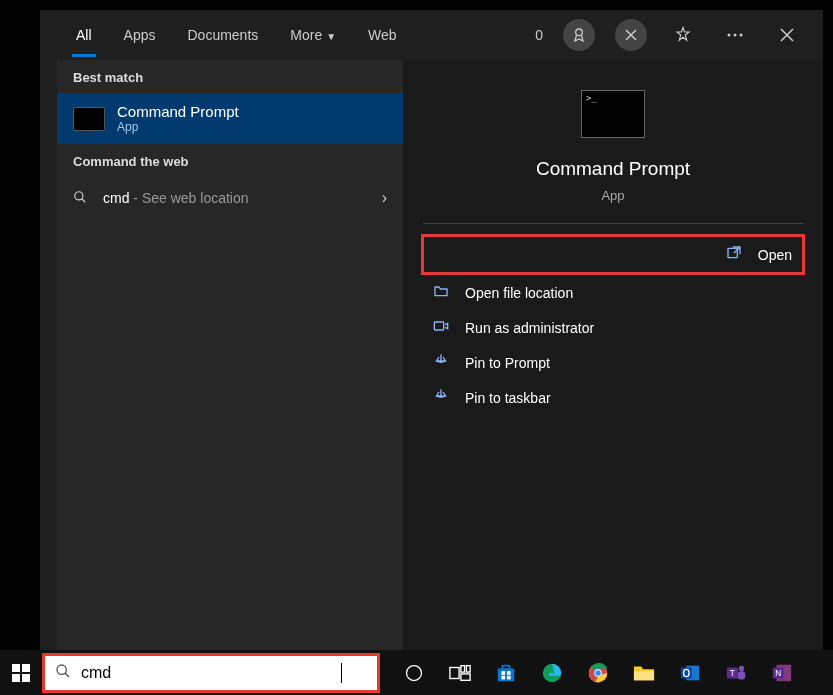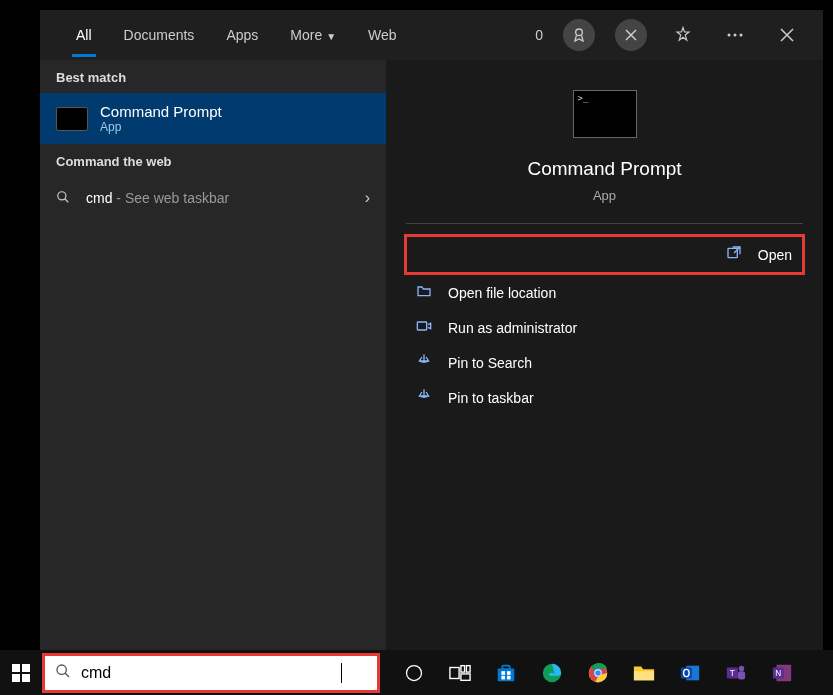--- a/index.html
+++ b/index.html
@@ -56,20 +56,21 @@
     .header-icon-btn {
       width: 32px; height: 32px;
       display: flex; align-items: center; justify-content: center;
       color: #ccc; cursor: pointer; border-radius: 50%;
     }
     .header-icon-btn.circle-bg { background: #444; }
     .content-split {
       flex: 1;
       display: flex;
       overflow: hidden;
+      padding-left: 17px;
     }
     .left-panel {
       width: 346px;
       background: #272727;
       display: flex;
       flex-direction: column;
     }
     .section-header {
       font-size: 13px;
       font-weight: 600;
@@ -201,22 +202,22 @@
       font-size: 18px;
     }
   </style>
 </head>
 <body>
 
 <div class="search-window">
   <div class="tabs-row">
     <div class="tabs-left">
       <div class="tab active">All</div>
+      <div class="tab">Apps</div>
       <div class="tab">Documents</div>
-      <div class="tab">Apps</div>
       <div class="tab">
         <span>More</span><span class="more-chevron">▼</span>
       </div>
       <div class="tab">Web</div>
     </div>
     <div class="tabs-right">
       <span class="rewards-count">0</span>
       <div class="header-icon-btn circle-bg">
         <svg width="16" height="16" viewBox="0 0 24 24" fill="none" stroke="#ccc" stroke-width="2">
             <circle cx="12" cy="8" r="5"></circle>
@@ -260,21 +261,21 @@
       </div>
       <div class="section-header">Command the web</div>
       <div class="web-item">
         <span class="search-glyph">
           <svg width="14" height="14" viewBox="0 0 24 24" fill="none" stroke="#ccc" stroke-width="2">
               <circle cx="10" cy="10" r="7"></circle>
               <path d="M21 21l-6-6"></path>
             </svg>
         </span>
         <span class="web-text">
-          <span>cmd</span><span class="muted"> - See web taskbar</span>
+          <span>cmd</span><span class="muted"> - See web location</span>
         </span>
         <span class="web-chevron">›</span>
       </div>
     </div>
 
     <div class="right-panel">
       <div class="detail-center">
         <div class="detail-icon"></div>
         <div class="detail-title">Command Prompt</div>
         <div class="detail-sub">App</div>
@@ -306,21 +307,21 @@
               </svg>
           </span>
           <span>Run as administrator</span>
         </div>
         <div class="action-item">
           <span class="action-icon">
             <svg width="16" height="16" viewBox="0 0 24 24" fill="none" stroke="#8ab4f8" stroke-width="2">
                 <path d="M12 2v10M5 12h14M9 6l-4 6 7 2 7-2-4-6"></path>
               </svg>
           </span>
-          <span>Pin to Search</span>
+          <span>Pin to Prompt</span>
         </div>
         <div class="action-item">
           <span class="action-icon">
             <svg width="16" height="16" viewBox="0 0 24 24" fill="none" stroke="#8ab4f8" stroke-width="2">
                 <path d="M12 2v10M5 12h14M9 6l-4 6 7 2 7-2-4-6"></path>
               </svg>
           </span>
           <span>Pin to taskbar</span>
         </div>
       </div>

